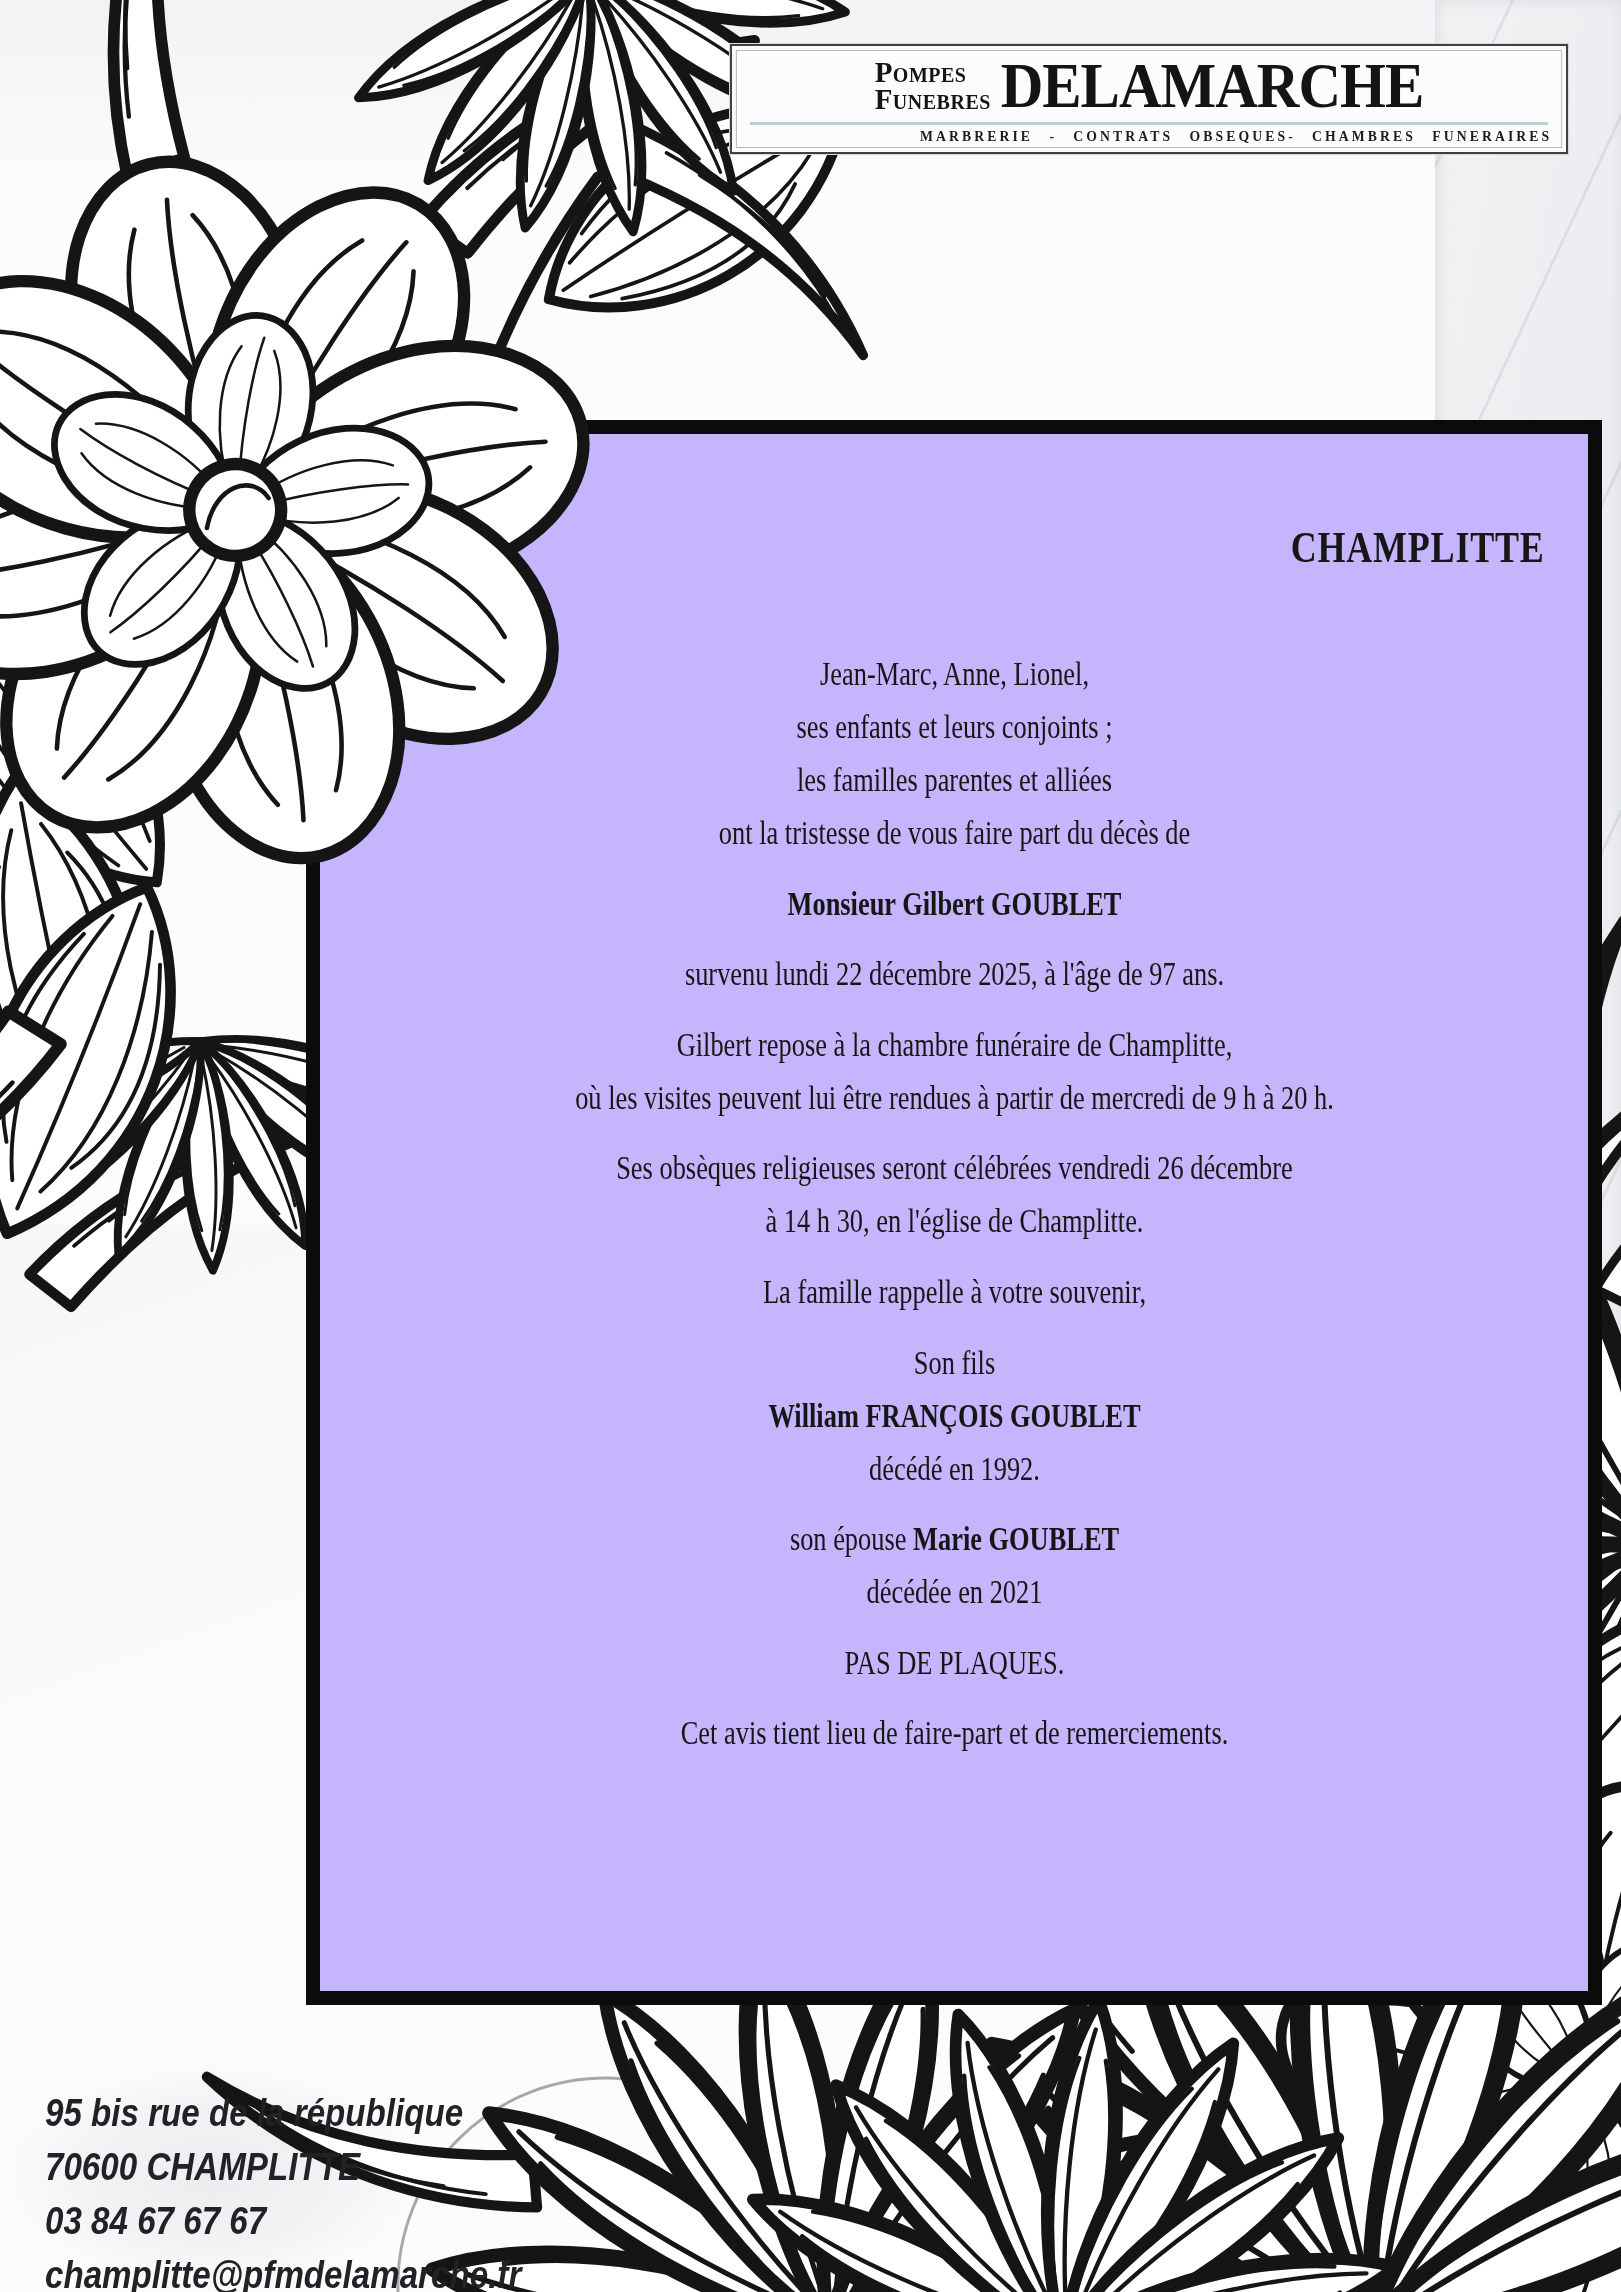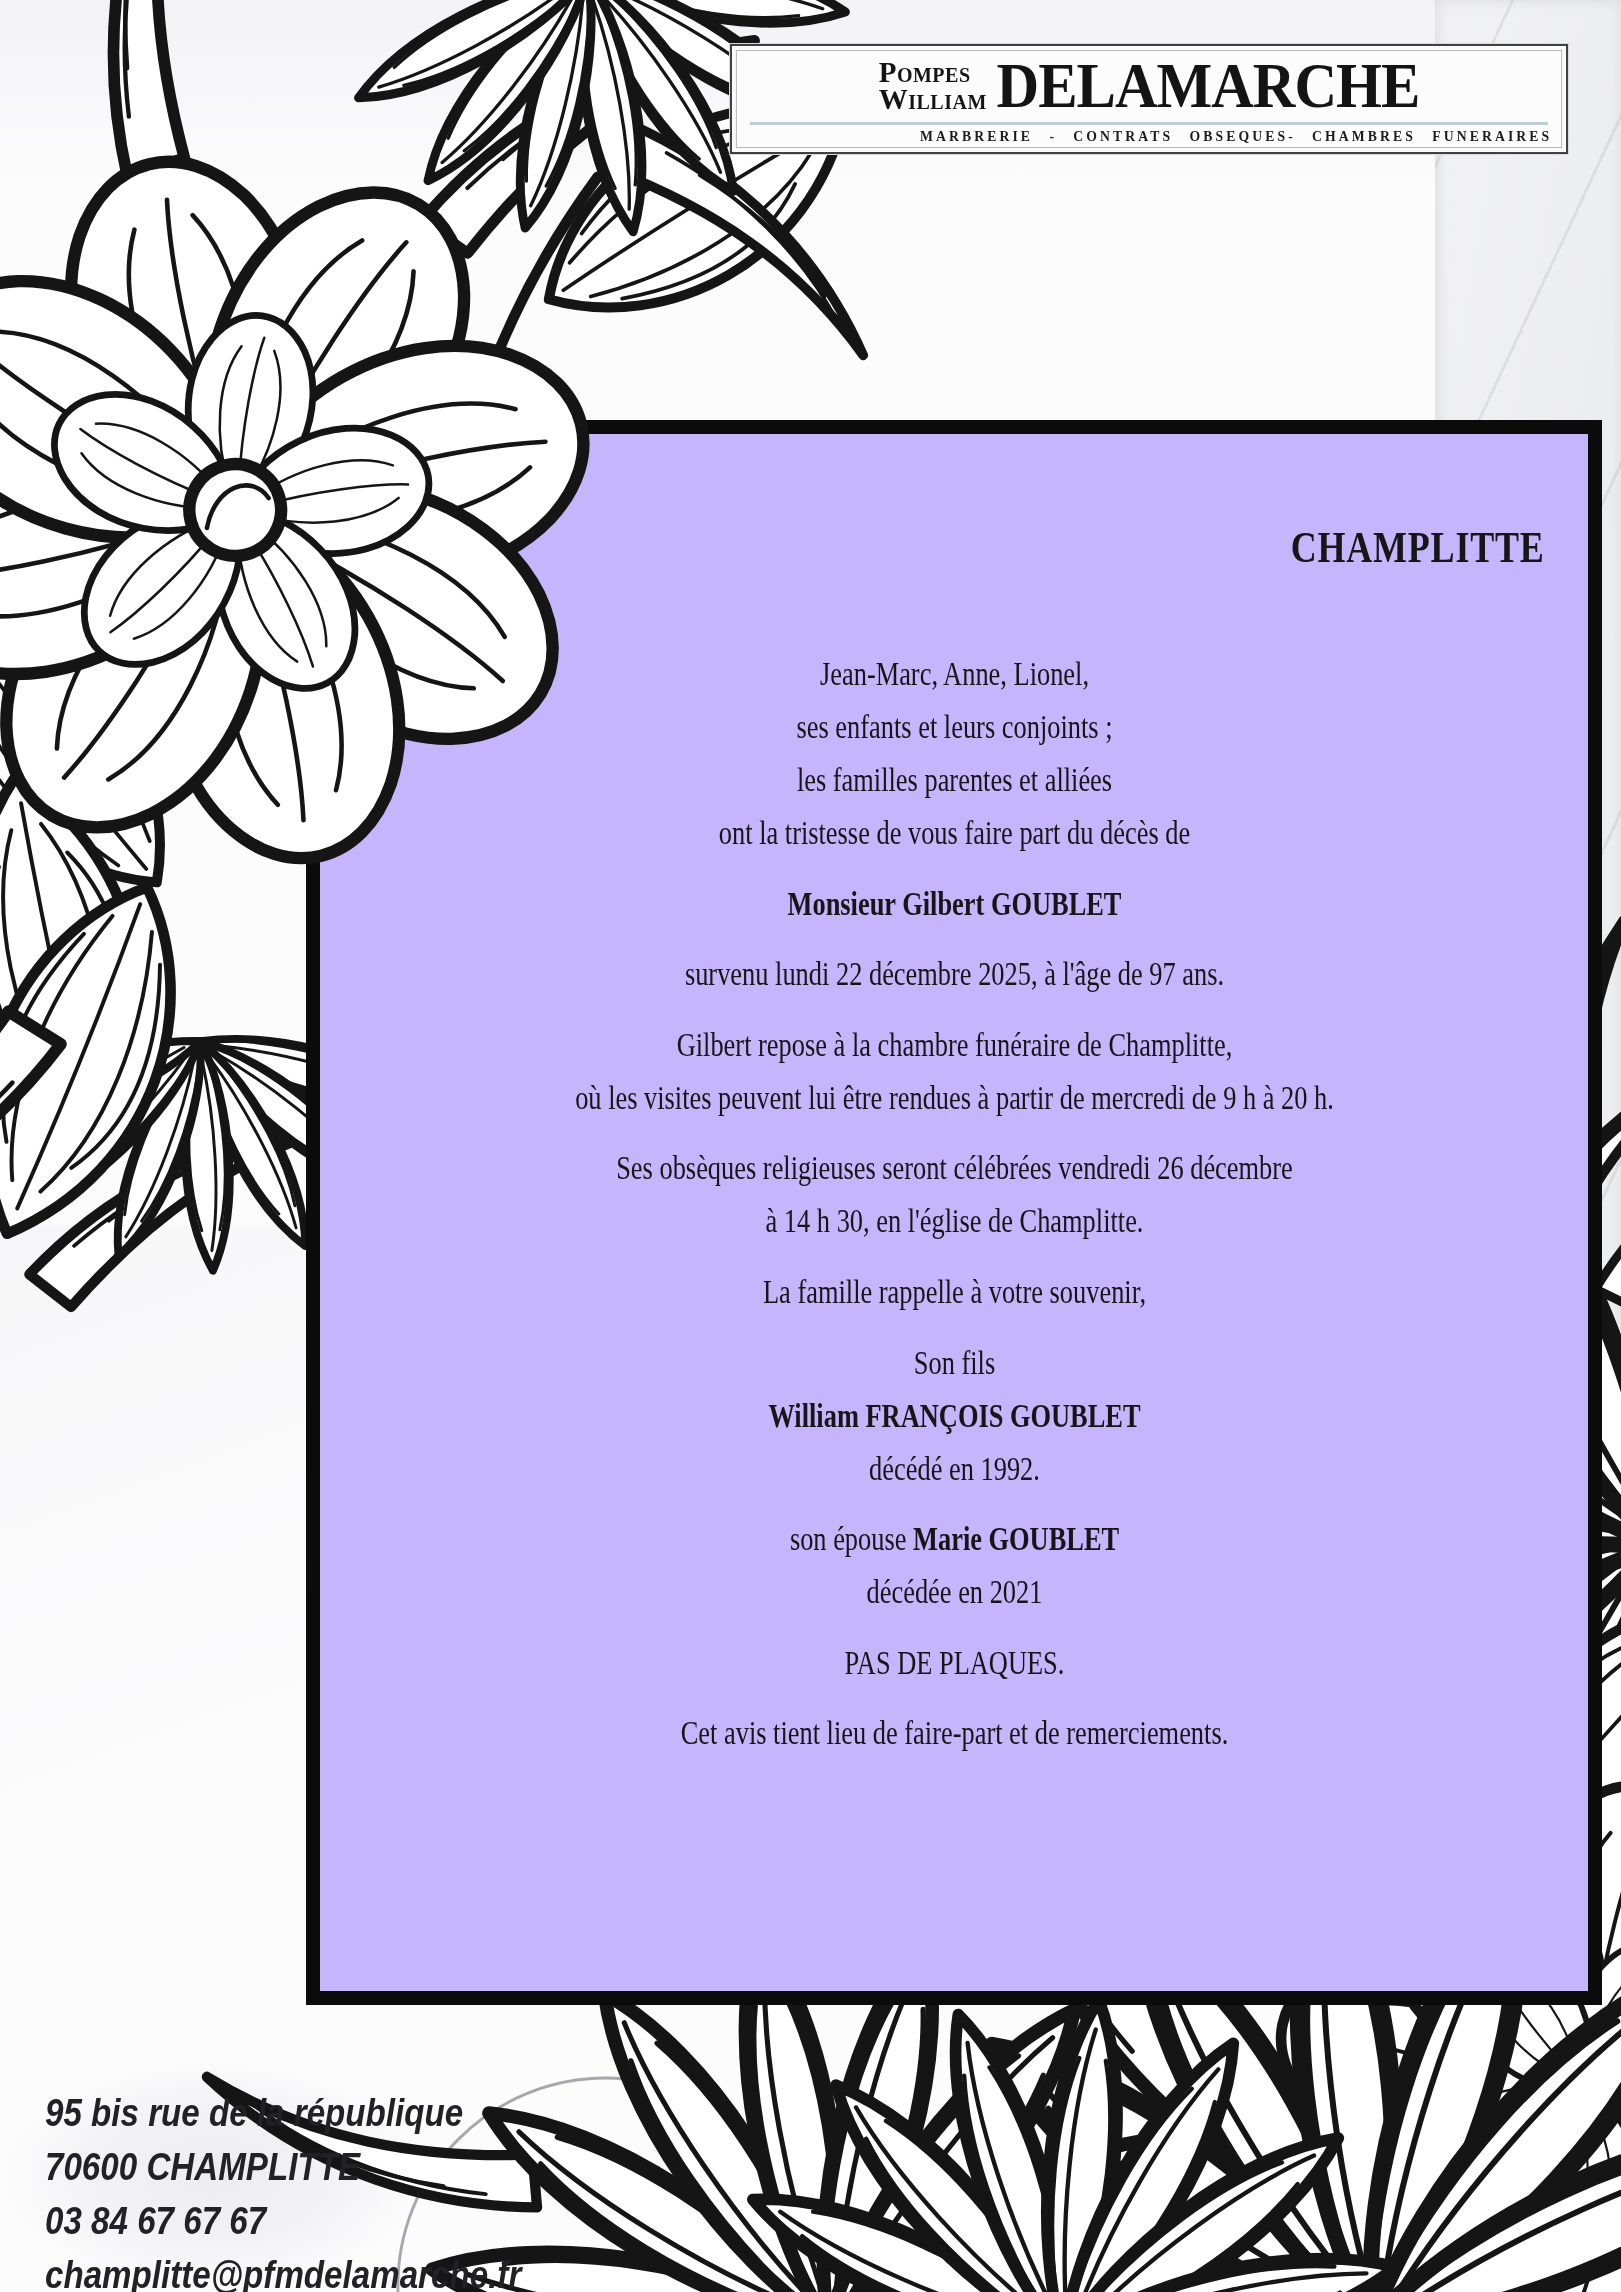--- a/index.html
+++ b/index.html
@@ -202,21 +202,21 @@
     <use href="#wispLeaf" transform="translate(130,180) rotate(-18) scale(1.7)"></use>
     <use href="#peony" transform="translate(240,520) rotate(-14) scale(1.8)"></use>
     <use href="#veinLeaf" transform="translate(150,905) rotate(-158) scale(1.55)"></use>
     <use href="#wispLeaf" transform="translate(62,1065) rotate(-148) scale(1.75)"></use>
   </svg>
 
   <div class="logo">
     <div class="logo-row">
       <div class="logo-pf">
         <span>Pompes</span>
-        <span>William</span>
+        <span>Funebres</span>
       </div>
       <div class="logo-name">DELAMARCHE</div>
     </div>
     <div class="logo-rule"></div>
     <div class="logo-tagline">MARBRERIE - CONTRATS OBSEQUES- CHAMBRES FUNERAIRES</div>
   </div>
 
   <div class="footer">
     <div>95 bis rue de la république</div>
     <div>70600 CHAMPLITTE</div>

